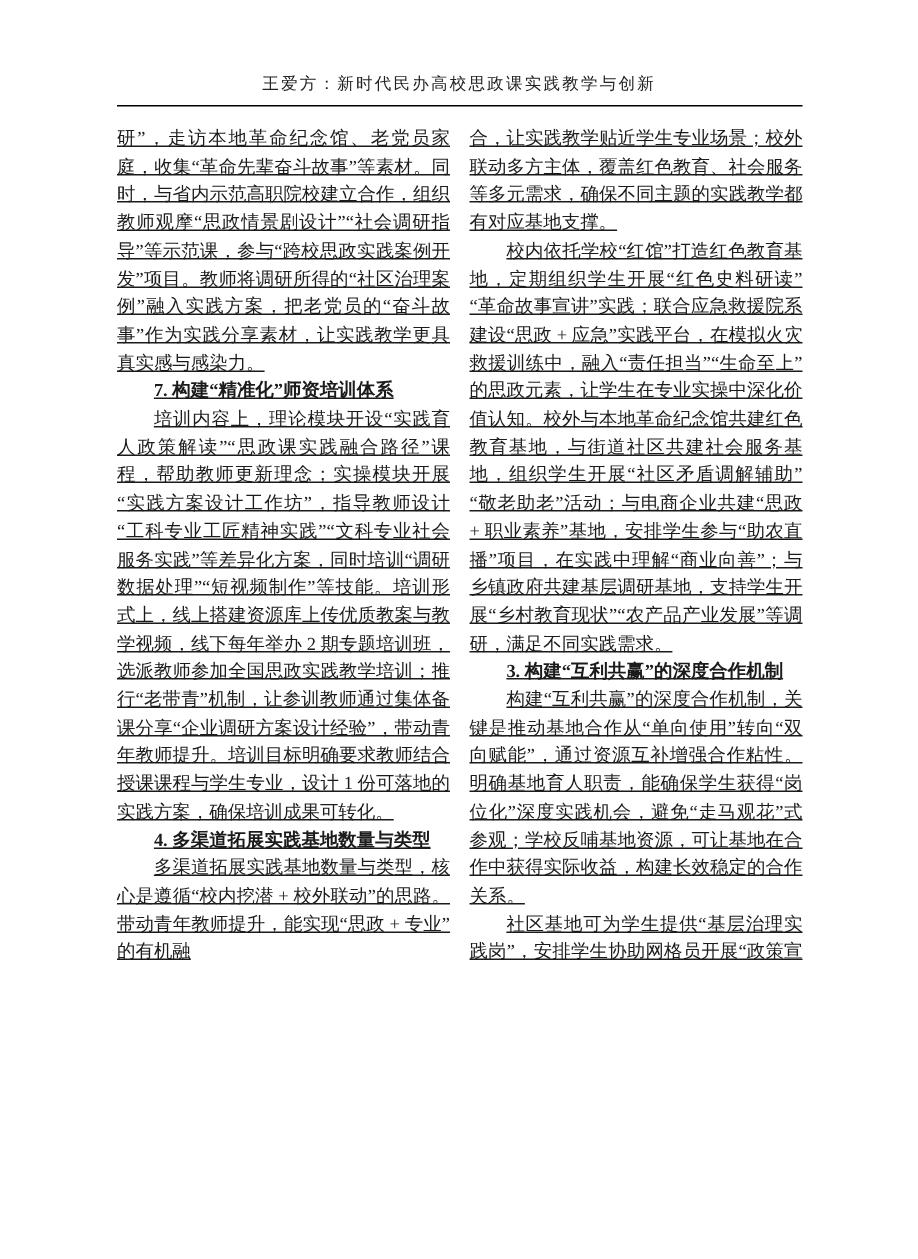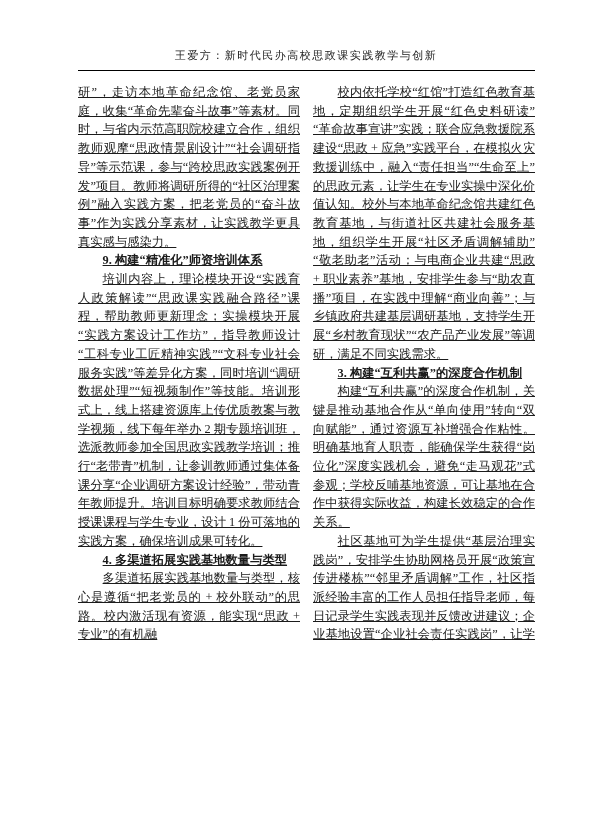--- a/index.html
+++ b/index.html
@@ -80,27 +80,28 @@
 <div class="page">
 
   <div class="running-header">王爱方：新时代民办高校思政课实践教学与创新</div>
 
   <div class="header-rule"></div>
 
   <div class="content">
 
     <div class="col">
       <p class="cont">研”，走访本地革命纪念馆、老党员家庭，收集“革命先辈奋斗故事”等素材。同时，与省内示范高职院校建立合作，组织教师观摩“思政情景剧设计”“社会调研指导”等示范课，参与“跨校思政实践案例开发”项目。教师将调研所得的“社区治理案例”融入实践方案，把老党员的“奋斗故事”作为实践分享素材，让实践教学更具真实感与感染力。</p>
-      <p class="h-num">9. 构建“精准化”师资培训体系</p>
+      <p class="h-num">7. 构建“精准化”师资培训体系</p>
       <p>培训内容上，理论模块开设“实践育人政策解读”“思政课实践融合路径”课程，帮助教师更新理念；实操模块开展“实践方案设计工作坊”，指导教师设计“工科专业工匠精神实践”“文科专业社会服务实践”等差异化方案，同时培训“调研数据处理”“短视频制作”等技能。培训形式上，线上搭建资源库上传优质教案与教学视频，线下每年举办 2 期专题培训班，选派教师参加全国思政实践教学培训；推行“老带青”机制，让参训教师通过集体备课分享“企业调研方案设计经验”，带动青年教师提升。培训目标明确要求教师结合授课课程与学生专业，设计 1 份可落地的实践方案，确保培训成果可转化。</p>
       <p class="h-num">4. 多渠道拓展实践基地数量与类型</p>
-      <p>多渠道拓展实践基地数量与类型，核心是遵循“把老党员的 + 校外联动”的思路。校内激活现有资源，能实现“思政 + 专业”的有机融</p>
+      <p>多渠道拓展实践基地数量与类型，核心是遵循“校内挖潜 + 校外联动”的思路。带动青年教师提升，能实现“思政 + 专业”的有机融</p>
     </div>
 
     <div class="col">
+      <p class="cont">合，让实践教学贴近学生专业场景；校外联动多方主体，覆盖红色教育、社会服务等多元需求，确保不同主题的实践教学都有对应基地支撑。</p>
       <p>校内依托学校“红馆”打造红色教育基地，定期组织学生开展“红色史料研读”“革命故事宣讲”实践；联合应急救援院系建设“思政 + 应急”实践平台，在模拟火灾救援训练中，融入“责任担当”“生命至上”的思政元素，让学生在专业实操中深化价值认知。校外与本地革命纪念馆共建红色教育基地，与街道社区共建社会服务基地，组织学生开展“社区矛盾调解辅助”“敬老助老”活动；与电商企业共建“思政 + 职业素养”基地，安排学生参与“助农直播”项目，在实践中理解“商业向善”；与乡镇政府共建基层调研基地，支持学生开展“乡村教育现状”“农产品产业发展”等调研，满足不同实践需求。</p>
       <p class="h-num">3. 构建“互利共赢”的深度合作机制</p>
       <p>构建“互利共赢”的深度合作机制，关键是推动基地合作从“单向使用”转向“双向赋能”，通过资源互补增强合作粘性。明确基地育人职责，能确保学生获得“岗位化”深度实践机会，避免“走马观花”式参观；学校反哺基地资源，可让基地在合作中获得实际收益，构建长效稳定的合作关系。</p>
       <p>社区基地可为学生提供“基层治理实践岗”，安排学生协助网格员开展“政策宣传进楼栋”“邻里矛盾调解”工作，社区指派经验丰富的工作人员担任指导老师，每日记录学生实践表现并反馈改进建议；企业基地设置“企业社会责任实践岗”，让学生参与“环保包装研发”“员工公益日策划”项目，企业导师全程指导，帮助学生理解职场中的“责任与担当”。学校则发挥优势反哺基地：为社区撰写“老年文化活动策划方案”，组织师生为社区开展“智能手机教学”；为企业设计“员工思政培训课程”，协</p>
     </div>
 
   </div>
 
   <div class="page-number">51</div>
 

